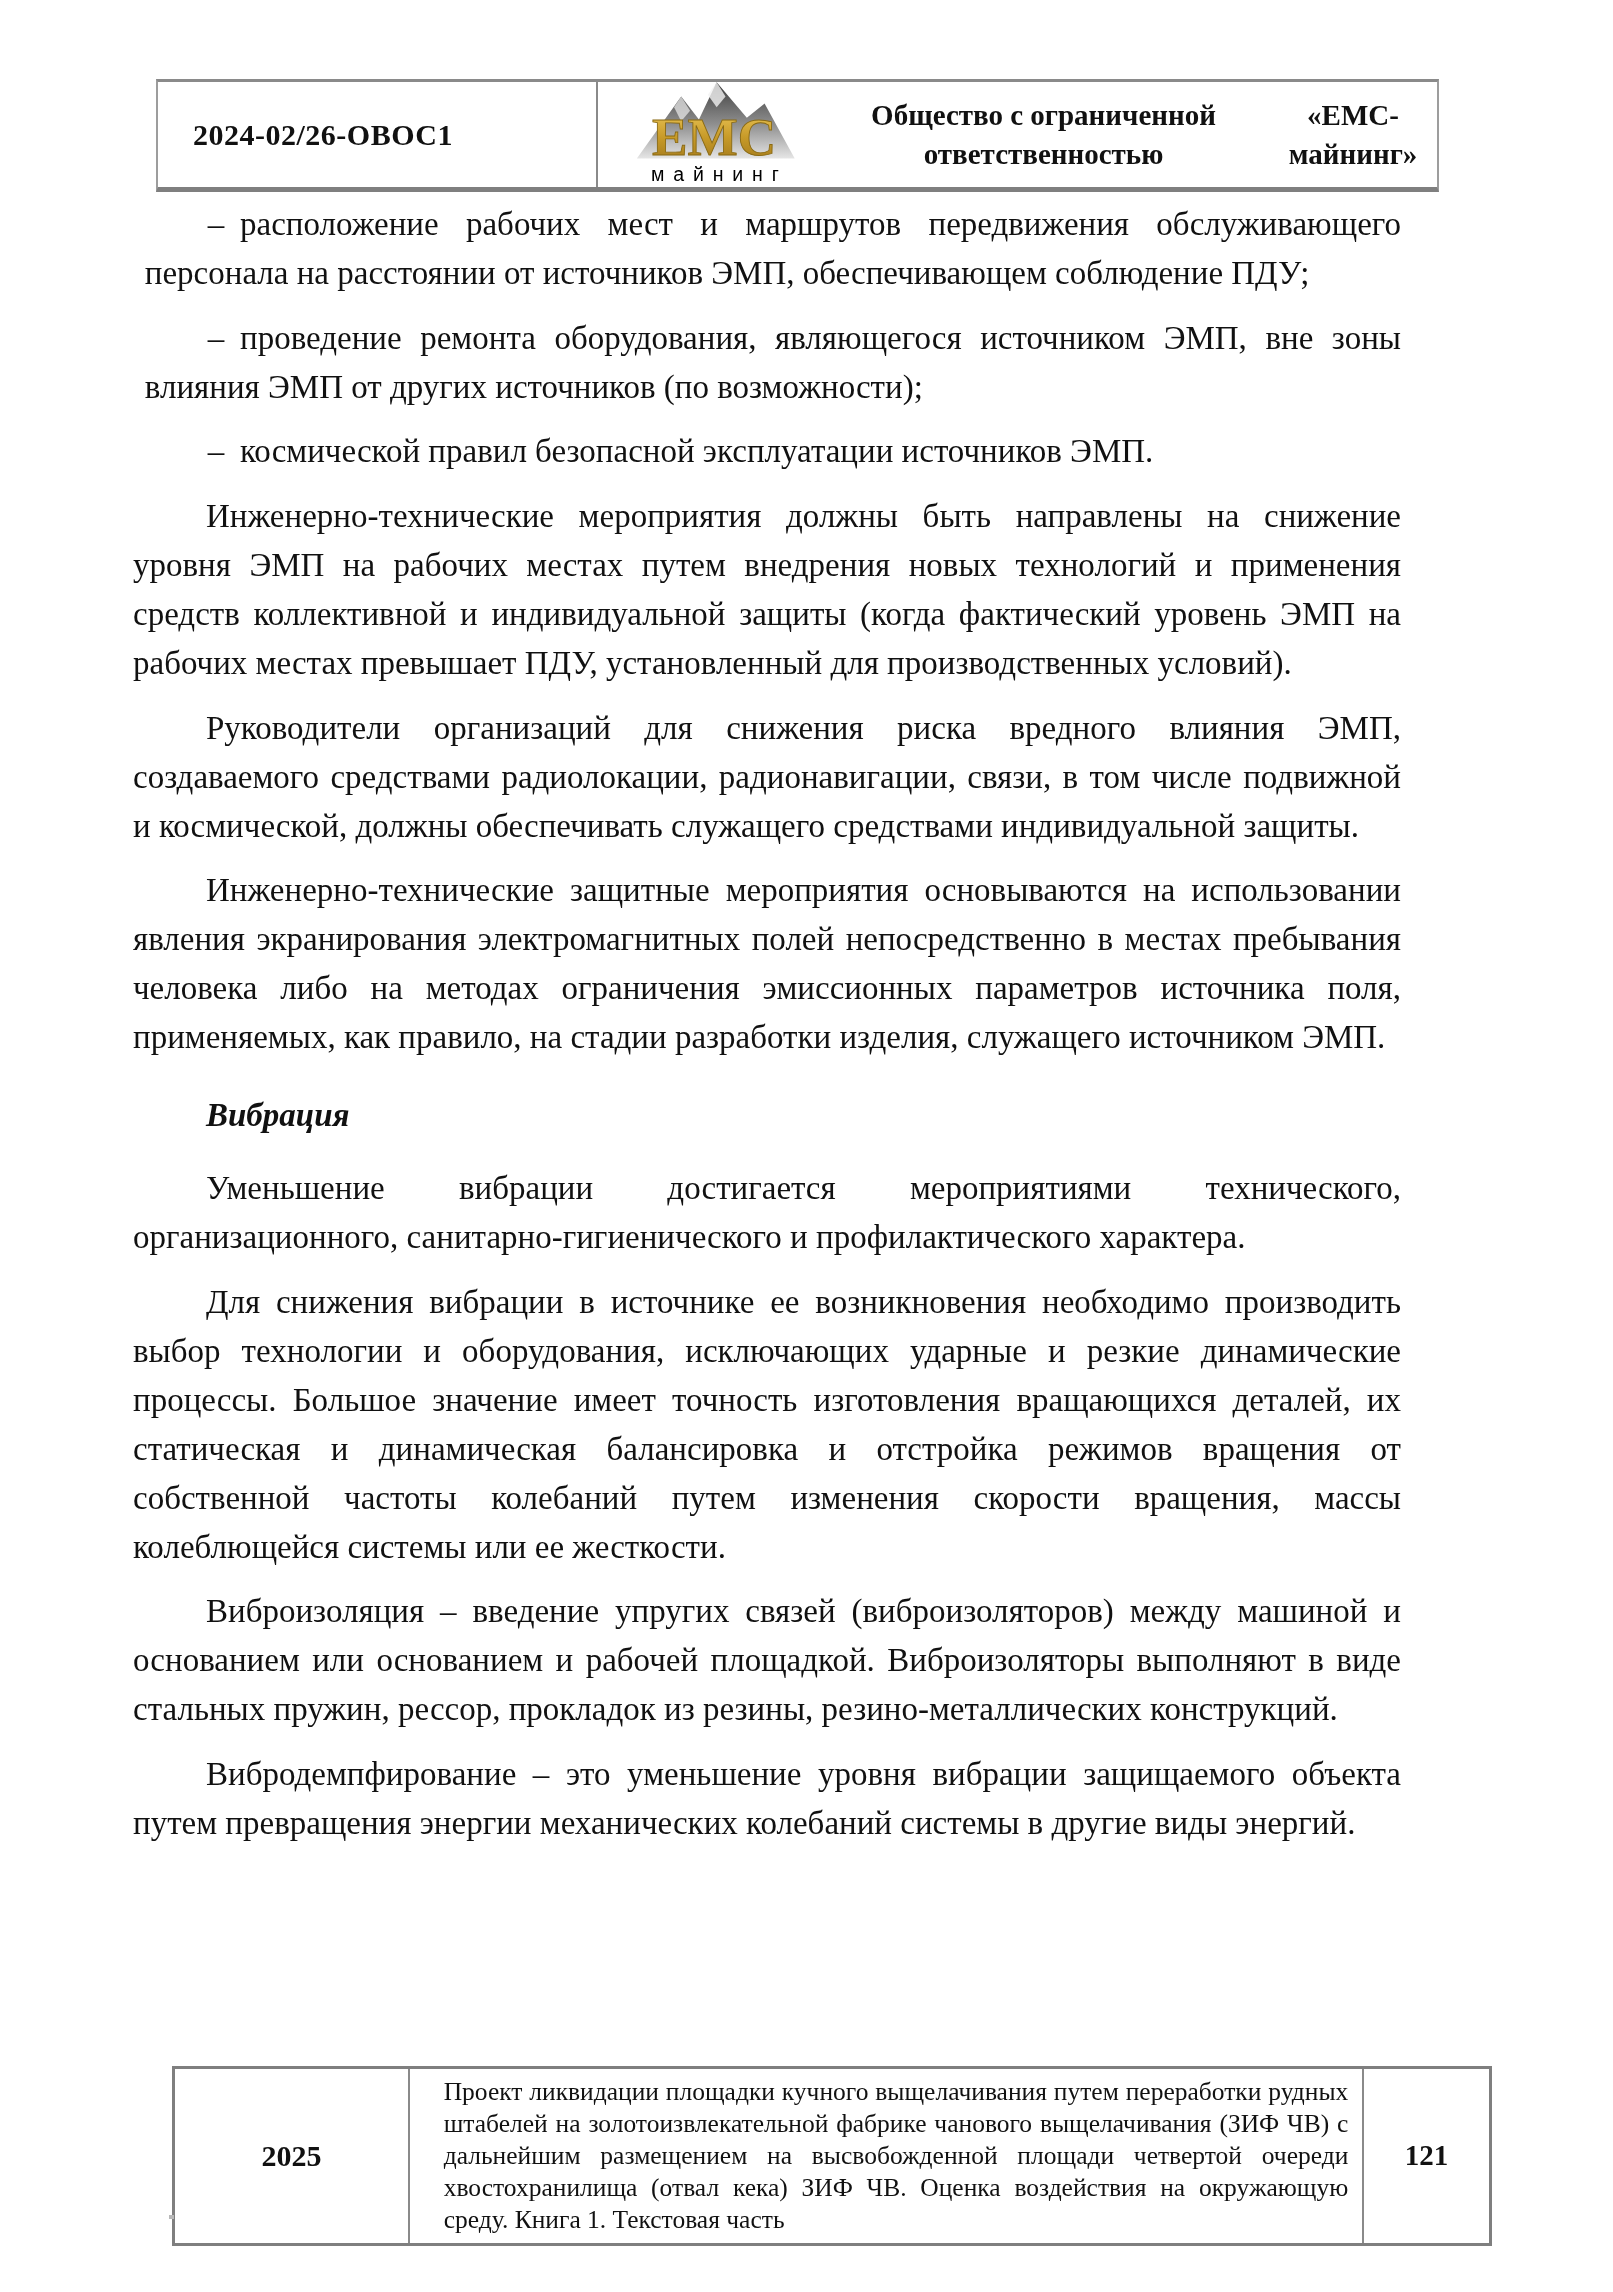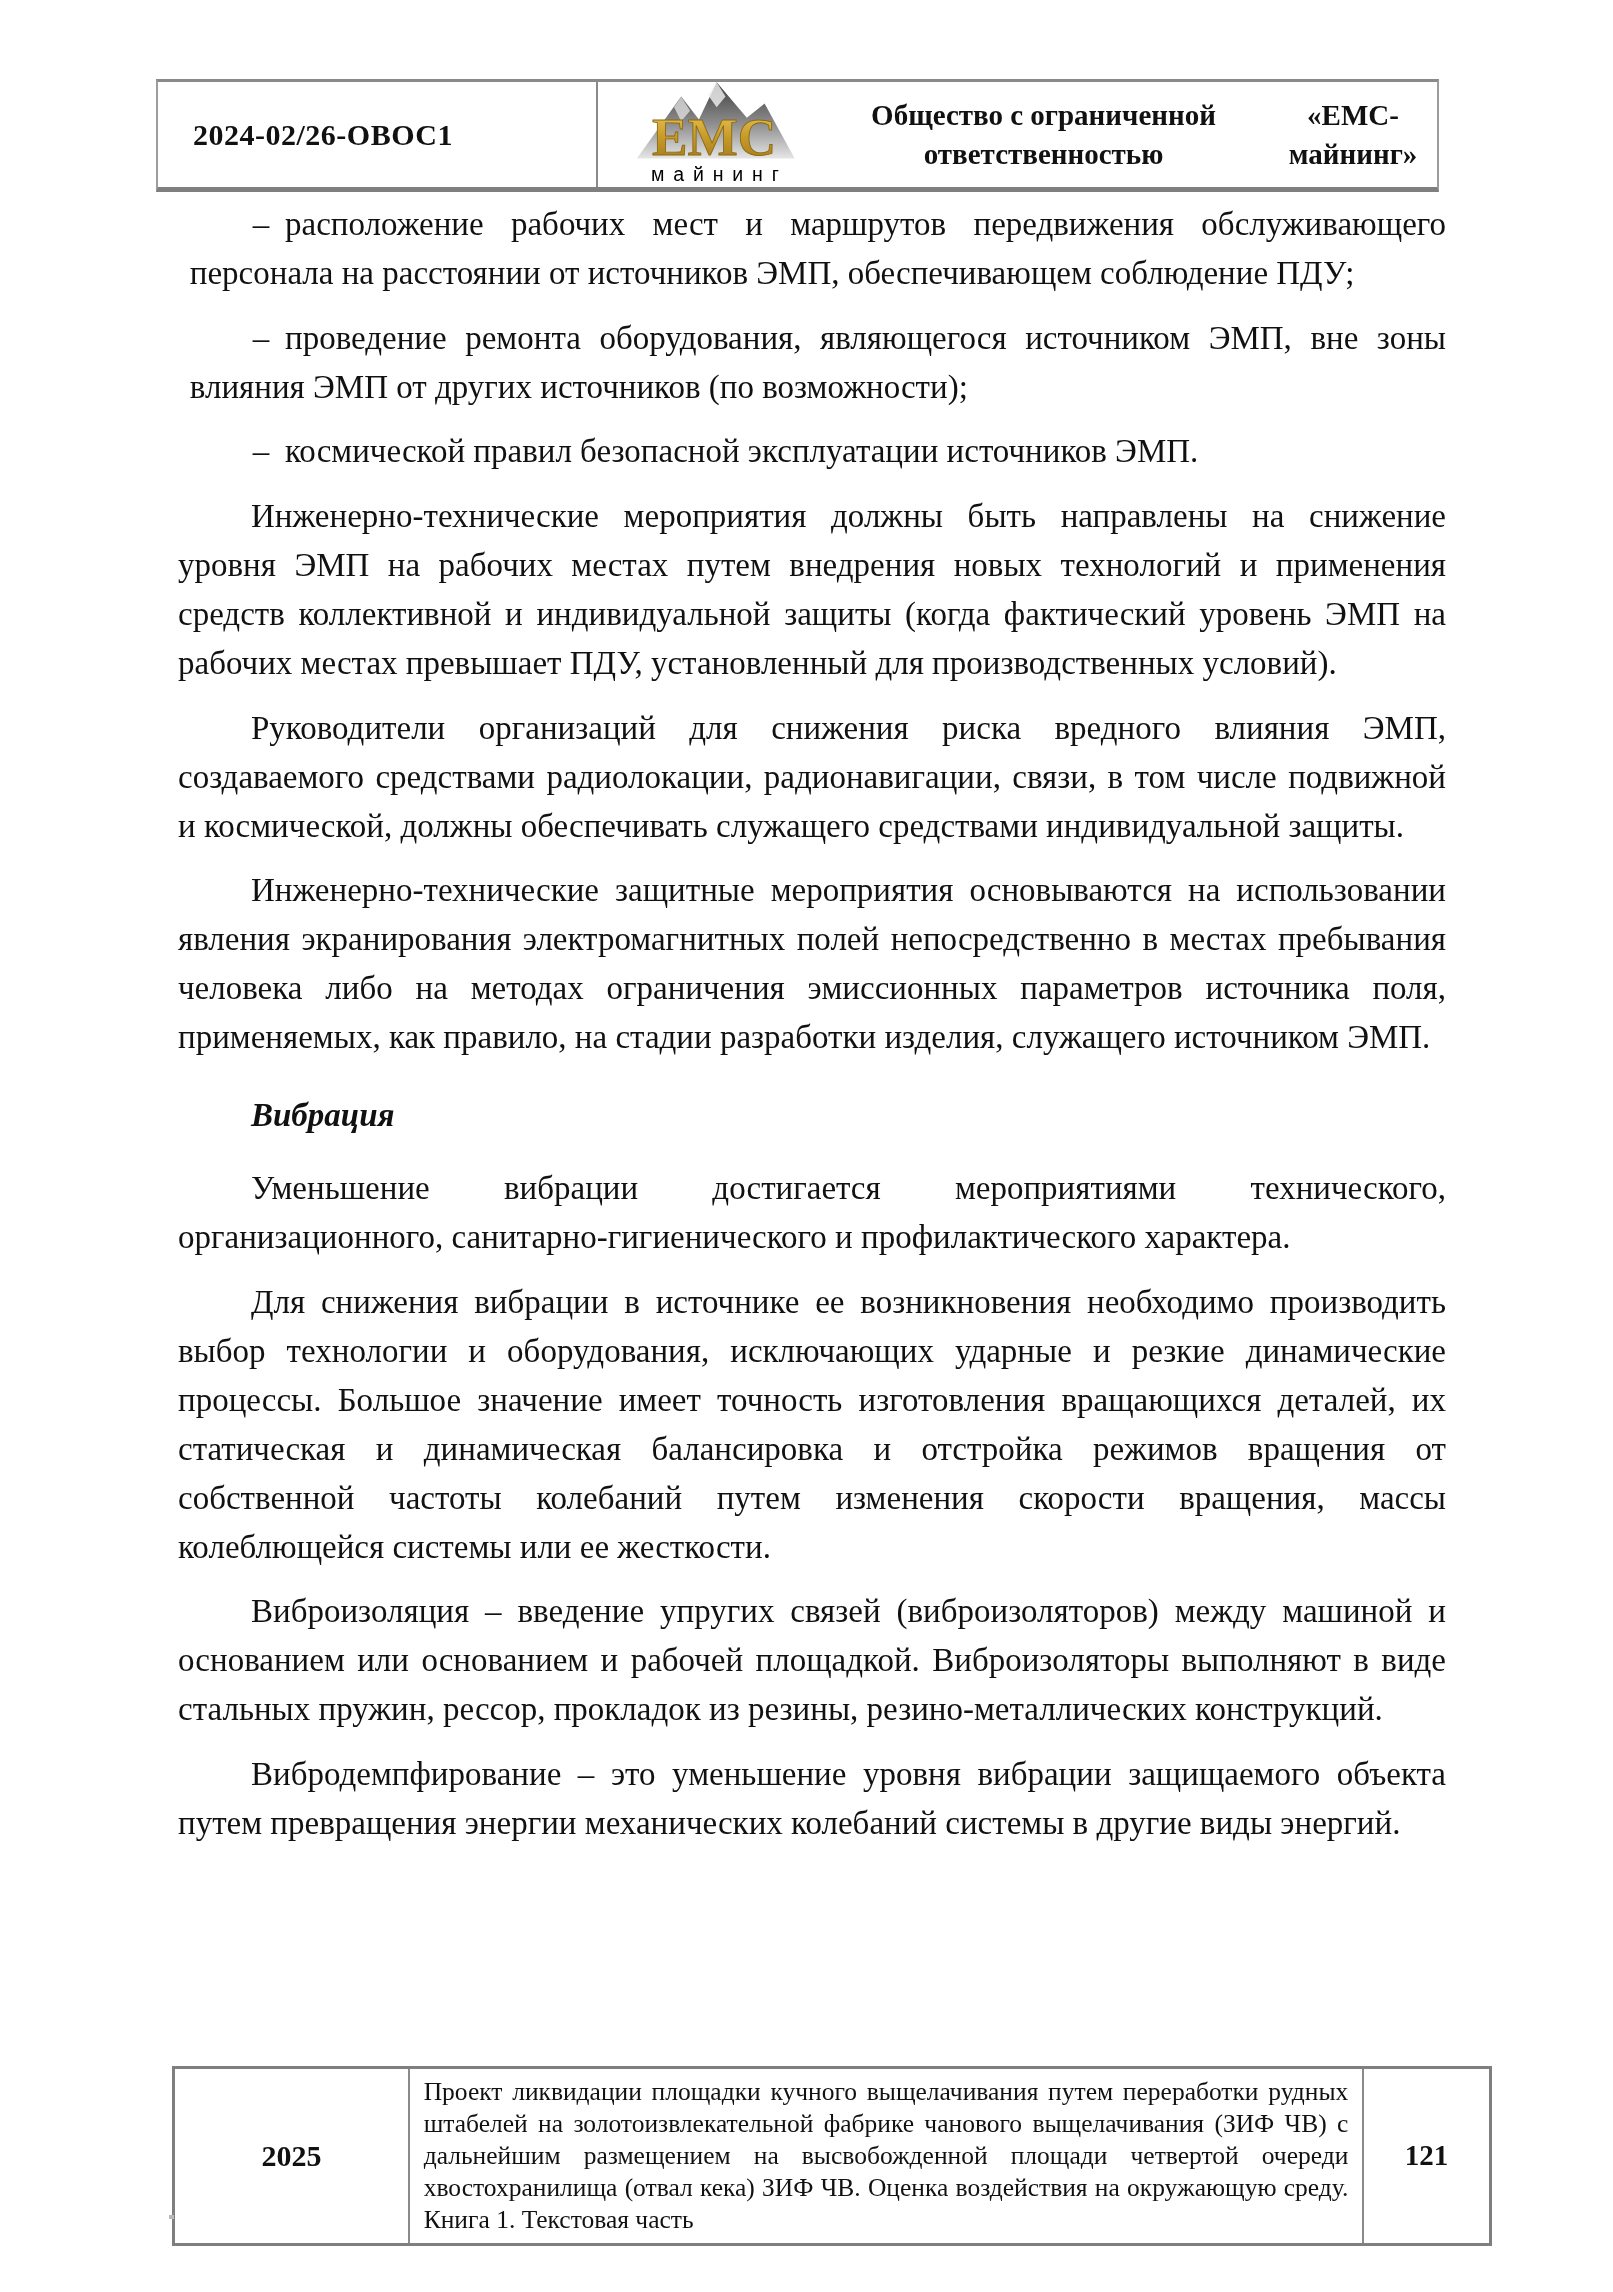--- a/index.html
+++ b/index.html
@@ -30,40 +30,40 @@
     width:220px;display:flex;align-items:flex-end;justify-content:flex-end;
     overflow:hidden;
   }
   .hcell-company{
     flex:1;display:flex;flex-direction:row;justify-content:center;align-items:center;
     font-weight:bold;font-size:29px;line-height:39px;text-align:center;
   }
   
   .doc-body{
     position:absolute;left:133px;top:200px;width:1268px;
-    font-size:33px;line-height:49px;text-align:justify;margin-left:45px;
+    font-size:33px;line-height:49px;text-align:justify;
   }
   .para{margin:0 0 15.7px 0;text-indent:73px;}
   .bullet{margin:0 0 15.7px 0;padding-left:11.8px;text-indent:63px;}
   .bullet .dash{margin-right:15.7px;}
   .heading{margin:29px 0 23.5px 0;text-indent:73px;font-weight:bold;font-style:italic;}
   
   .footer{
     position:absolute;left:172px;top:2066px;width:1320px;
     border:3.9px solid #7f7f7f;
     display:flex;box-sizing:border-box;align-items:stretch;
   }
   .fcell-year{
     width:233px;display:flex;align-items:center;justify-content:center;
     border-right:2.9px solid #8a8a8a;
     font-weight:bold;font-size:30px;
   }
   .fcell-text{
     flex:1;padding:6.9px 13.7px;box-sizing:border-box;
-    font-size:25.5px;line-height:32px;text-align:justify;
+    font-size:25.5px;line-height:32px;text-align:justify;margin-left:20px;
   }
   .fcell-page{
     width:125px;display:flex;align-items:center;justify-content:center;
     border-left:2.9px solid #8a8a8a;
     font-weight:bold;font-size:29px;
   }
   .stray-mark{
     position:absolute;left:169px;top:2215px;width:4.9px;height:3.9px;background:#b8b8b8;
   }
 </style>

